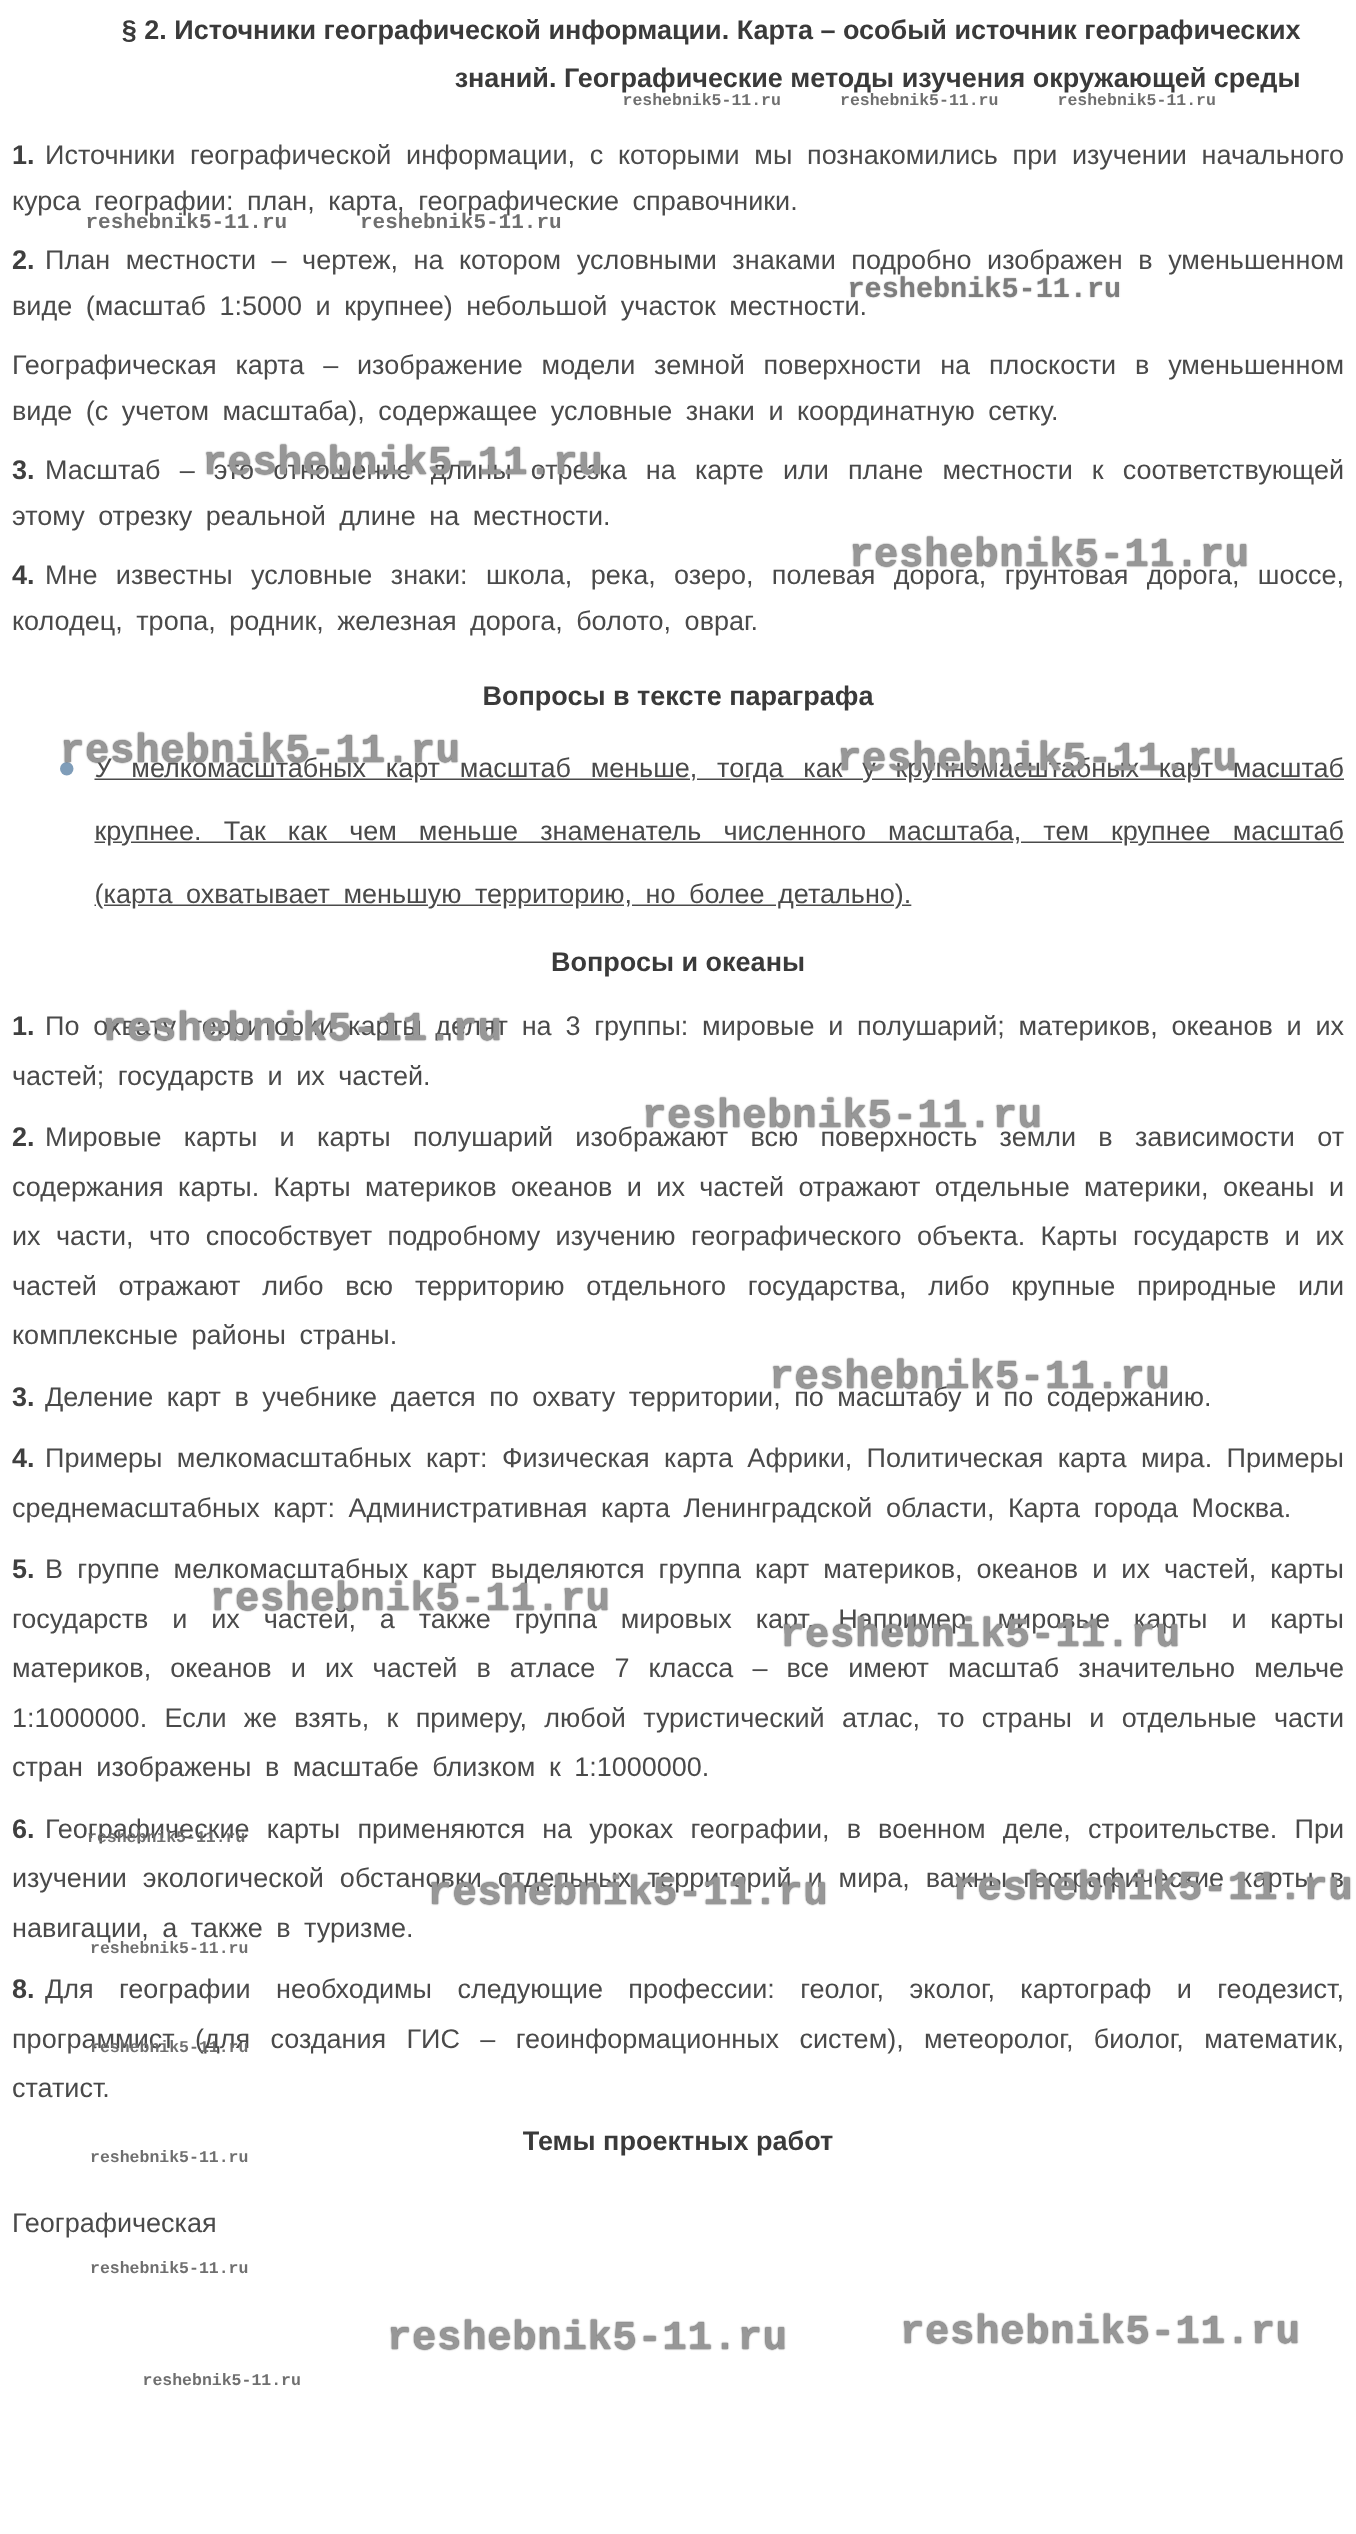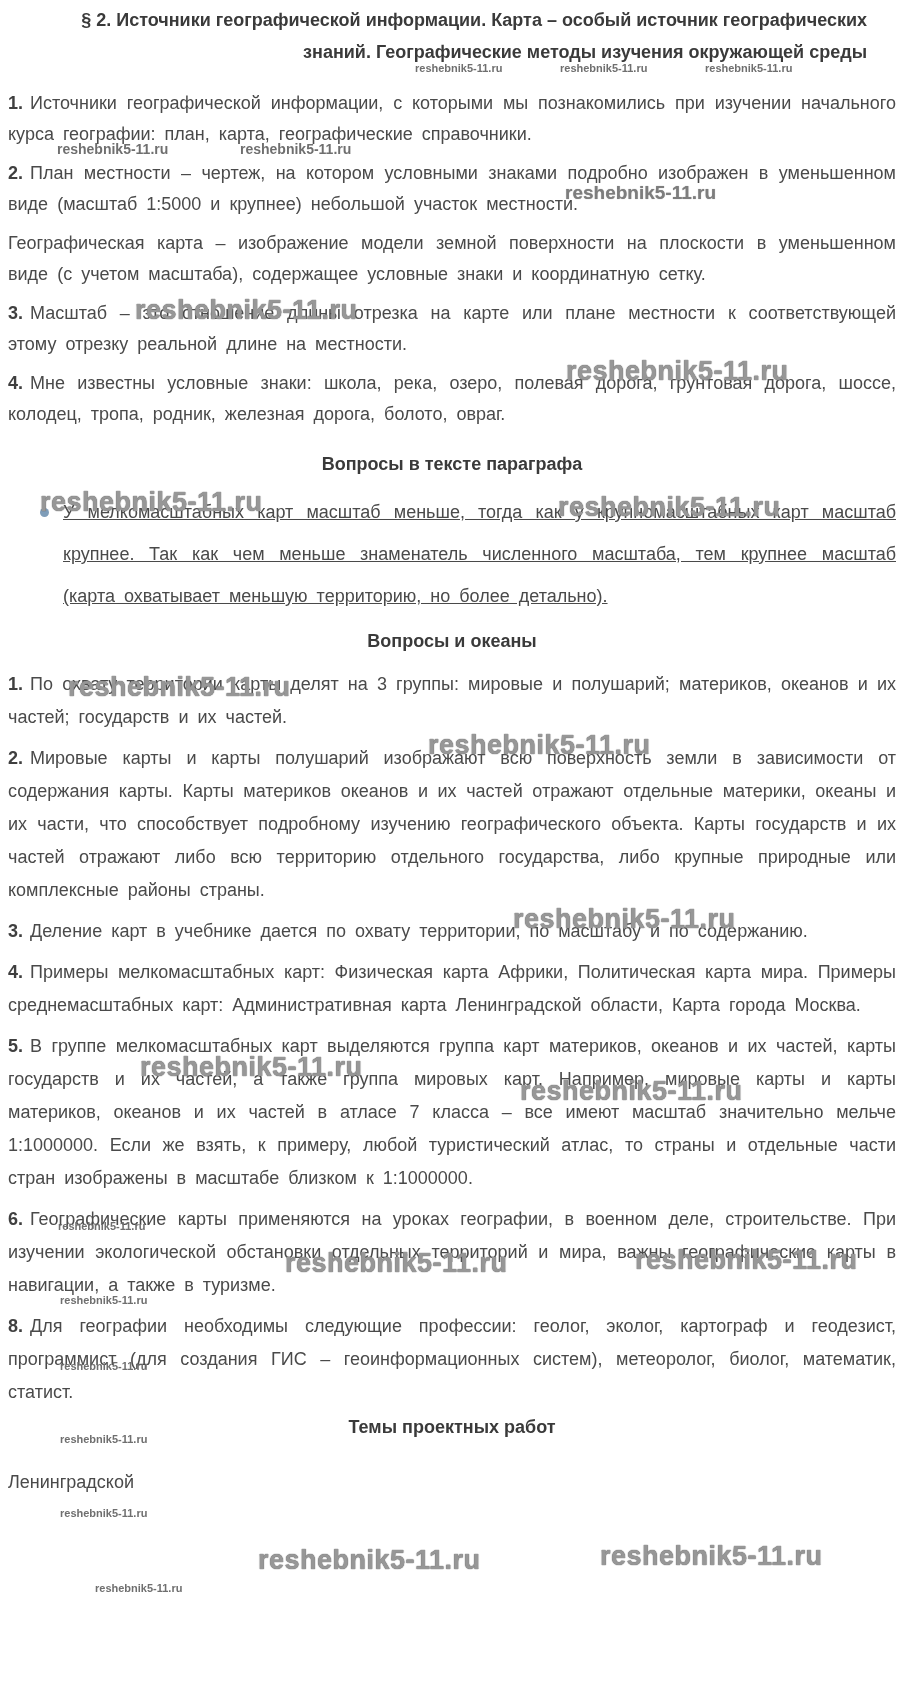--- a/index.html
+++ b/index.html
@@ -42,21 +42,21 @@
     text-align:justify;word-spacing:4px;text-decoration:underline;
   }
   ul.bullet-list .dot{
     position:absolute;left:32px;top:17px;width:9px;height:9px;border-radius:50%;
     background:var(--bullet);
   }
   .note{font-size:18px;line-height:33px;margin-top:28px;color:var(--body-text);}
   
   #wm-layer{position:absolute;left:0;top:0;width:100%;height:100%;pointer-events:none;}
   .wm{
-    position:absolute;font-family:Liberation Sans, sans-serif;font-weight:bold;
+    position:absolute;font-family:Liberation Mono, monospace;font-weight:bold;
     white-space:nowrap;color:var(--watermark);
   }
   .wm-sm{font-size:11px;color:var(--watermark-dark);}
   .wm-sm2{font-size:14px;color:var(--watermark-dark);}
   .wm-md{font-size:19px;color:#7d7d7d;text-shadow:0 0 1px #9d9d9d;}
   .wm-lg{font-size:27px;letter-spacing:0.5px;color:#979797;text-shadow:0 0 1px #6e6e6e, 0 0 1px #6e6e6e;}
 </style>
 </head>
 <body>
 
@@ -94,21 +94,21 @@
   <p class="para"><b class="num">5.</b><span>В группе мелкомасштабных карт выделяются группа карт материков, океанов и их частей, карты государств и их частей, а также группа мировых карт. Например, мировые карты и карты материков, океанов и их частей в атласе 7 класса – все имеют масштаб значительно мельче 1:1000000. Если же взять, к примеру, любой туристический атлас, то страны и отдельные части стран изображены в масштабе близком к 1:1000000.</span></p>
 
   <p class="para"><b class="num">6.</b><span>Географические карты применяются на уроках географии, в военном деле, строительстве. При изучении экологической обстановки отдельных территорий и мира, важны географические карты в навигации, а также в туризме.</span></p>
 
 
   <p class="para"><b class="num">8.</b><span>Для географии необходимы следующие профессии: геолог, эколог, картограф и геодезист, программист (для создания ГИС – геоинформационных систем), метеоролог, биолог, математик, статист.</span></p>
 </section>
 
 <h2 class="section-heading h-projects">Темы проектных работ</h2>
 
-<p class="note">Ленинградской</p>
+<p class="note">Географическая</p>
 
 <div id="wm-layer">
     <span class="wm wm-sm" style="left: 415px; top: 62px;">reshebnik5-11.ru</span>
     <span class="wm wm-sm" style="left: 560px; top: 62px;">reshebnik5-11.ru</span>
     <span class="wm wm-sm" style="left: 705px; top: 62px;">reshebnik5-11.ru</span>
     <span class="wm wm-sm2" style="left: 57px; top: 141px;">reshebnik5-11.ru</span>
     <span class="wm wm-sm2" style="left: 240px; top: 141px;">reshebnik5-11.ru</span>
     <span class="wm wm-md" style="left: 565px; top: 182px;">reshebnik5-11.ru</span>
     <span class="wm wm-lg" style="left: 135px; top: 295px;">reshebnik5-11.ru</span>
     <span class="wm wm-lg" style="left: 566px; top: 356px;">reshebnik5-11.ru</span>

